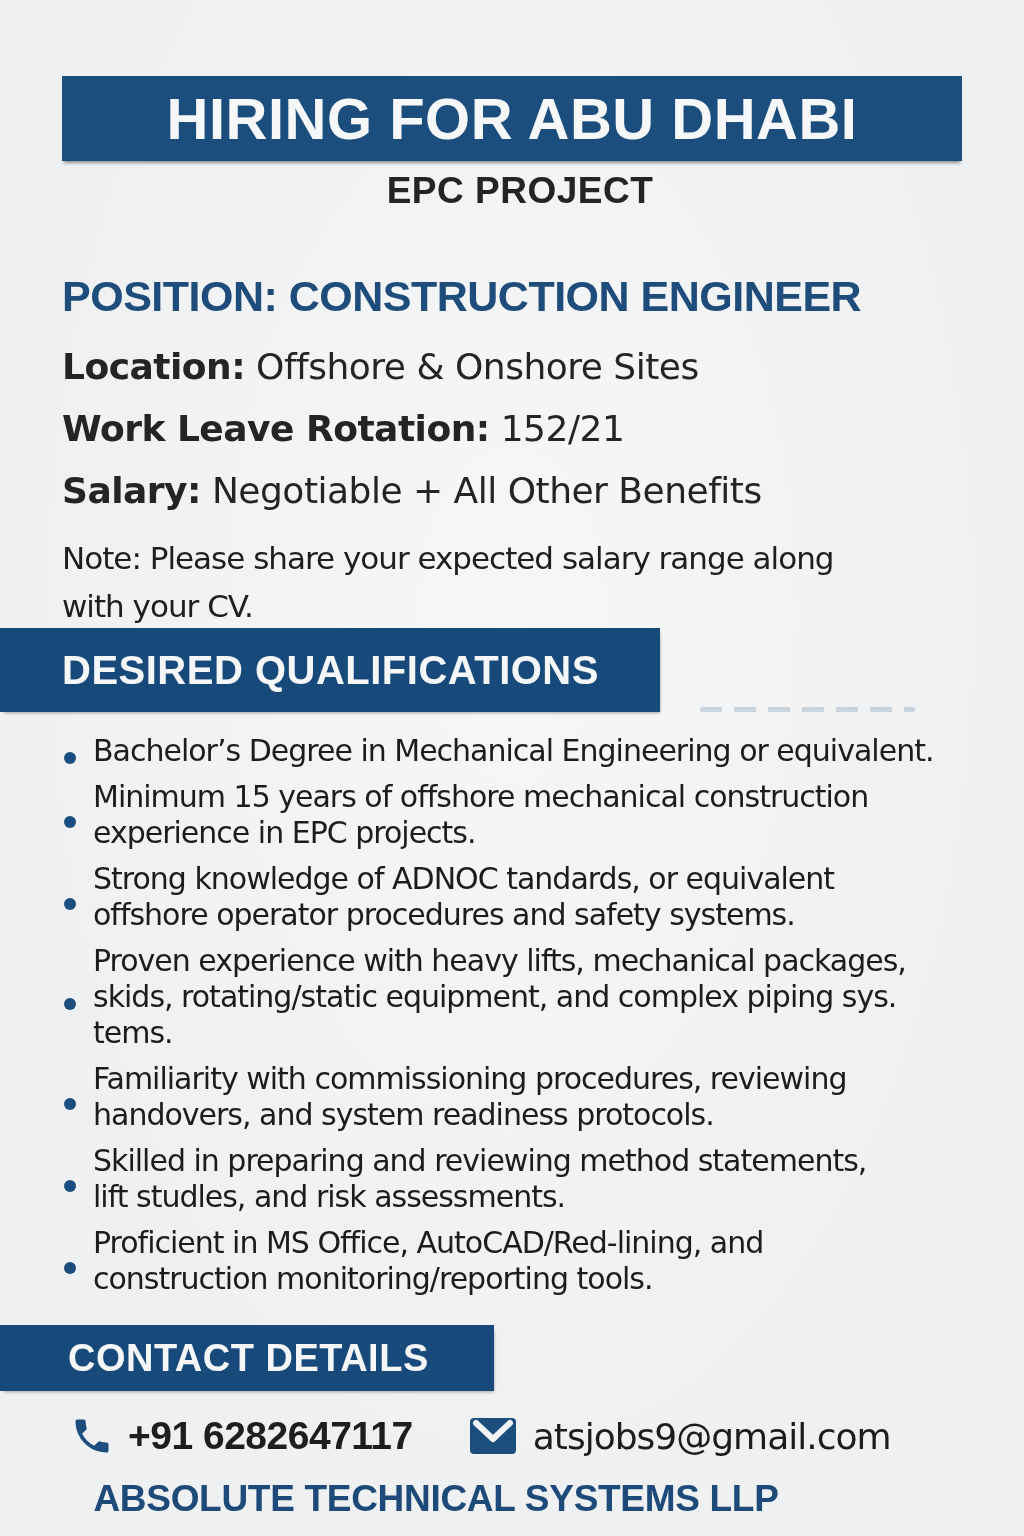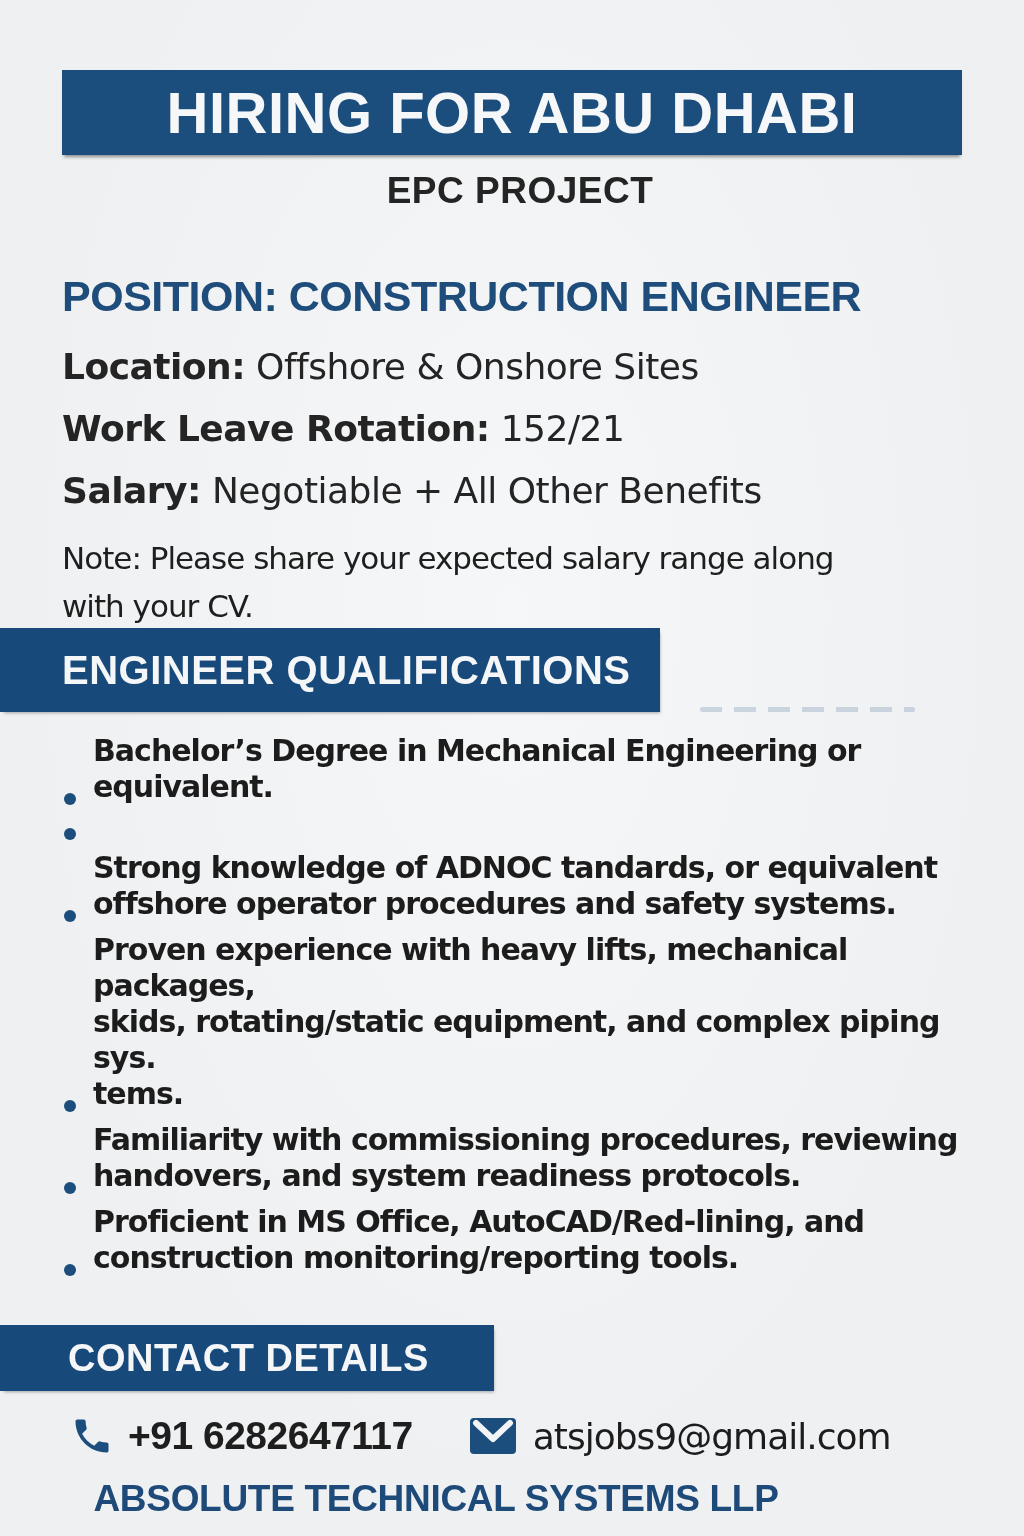--- a/index.html
+++ b/index.html
@@ -12,21 +12,21 @@
   }
   #root{position:relative;width:1024px;height:1536px;
     background:
       radial-gradient(ellipse at 50% 40%, rgba(255,255,255,.45), rgba(0,0,0,0) 70%),
       #eef0f2;
   }
   .preline{white-space:pre-line;}
 
   
   .banner-top{
-    position:absolute;left:62px;top:70px;width:900px;height:85px;
+    position:absolute;left:62px;top:76px;width:900px;height:85px;
     background:#1b4e7d;
     display:flex;align-items:center;justify-content:center;
     box-shadow:0 4px 3px -2px rgba(50,50,50,.5);
   }
   .banner-top .txt{
     color:#f5f7f9;font-family:"Liberation Sans",sans-serif;
     font-weight:700;font-size:58px;letter-spacing:.5px;white-space:nowrap;
   }
 
   .epc{
@@ -68,21 +68,21 @@
     position:absolute;left:700px;top:707px;width:215px;height:5px;
     background:repeating-linear-gradient(90deg,
       rgba(110,140,170,.30) 0 22px, rgba(0,0,0,0) 22px 34px);
     border-radius:2px;
   }
 
   
   .bullets{position:absolute;left:62px;top:733px;width:910px;
     list-style:none;margin:0;padding:0;}
   .bullets li{
-    display:flex;align-items:flex-end;margin:0 0 10px 0;font-weight:bold;
+    display:flex;align-items:center;margin:0 0 10px 0;
   }
   .dot{
     flex:0 0 auto;width:12px;height:12px;border-radius:50%;
     background:#1b4e7d;margin:13px 17px 0 2px;
   }
   .btxt{
     font-size:30px;line-height:36px;letter-spacing:-1px;color:#1c1c1c;
   }
 
   
@@ -139,47 +139,54 @@
   </div>
   <div class="detail d3">
     <span class="lbl">Salary:</span>
     <span class="val">Negotiable + All Other Benefits</span>
   </div>
 
   <div class="note preline">Note: Please share your expected salary range along
 with your CV.</div>
 
   <div class="dq-banner">
-    <span class="txt">ENGINEER QUALIFICATIONS</span>
+    <span class="txt">DESIRED QUALIFICATIONS</span>
   </div>
   <div class="ghost"></div>
 
   <ul class="bullets">
     <li>
       <span class="dot"></span>
       <span class="btxt preline">Bachelor’s Degree in Mechanical Engineering or equivalent.</span>
     </li>
     <li>
       <span class="dot"></span>
+      <span class="btxt preline">Minimum 15 years of offshore mechanical construction
+experience in EPC projects.</span>
     </li>
     <li>
       <span class="dot"></span>
       <span class="btxt preline">Strong knowledge of ADNOC tandards, or equivalent
 offshore operator procedures and safety systems.</span>
     </li>
     <li>
       <span class="dot"></span>
       <span class="btxt preline">Proven experience with heavy lifts, mechanical packages,
 skids, rotating/static equipment, and complex piping sys.
 tems.</span>
     </li>
     <li>
       <span class="dot"></span>
       <span class="btxt preline">Familiarity with commissioning procedures, reviewing
 handovers, and system readiness protocols.</span>
+    </li>
+    <li>
+      <span class="dot"></span>
+      <span class="btxt preline">Skilled in preparing and reviewing method statements,
+lift studles, and risk assessments.</span>
     </li>
     <li>
       <span class="dot"></span>
       <span class="btxt preline">Proficient in MS Office, AutoCAD/Red-lining, and
 construction monitoring/reporting tools.</span>
     </li>
   </ul>
 
   <div class="contact-banner">
     <span class="txt">CONTACT DETAILS</span>

